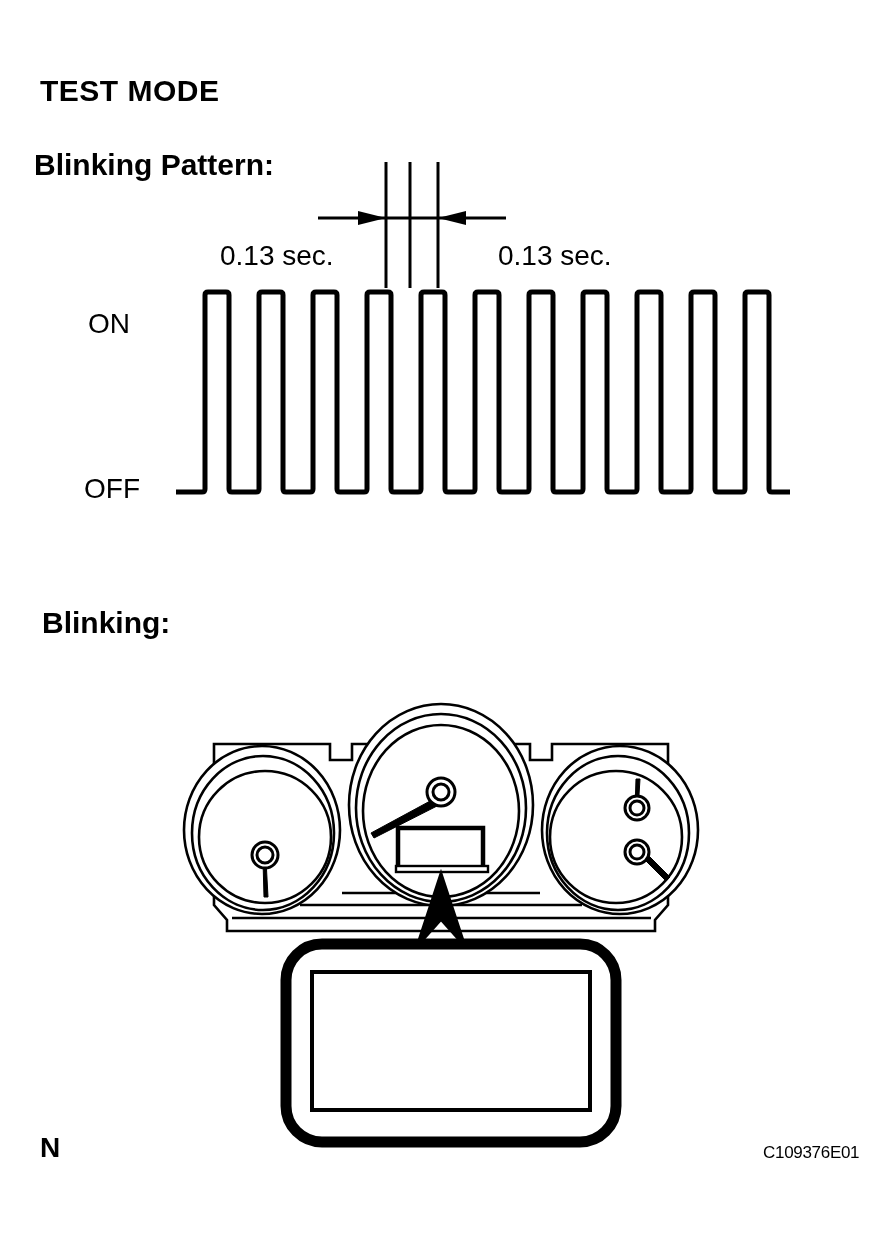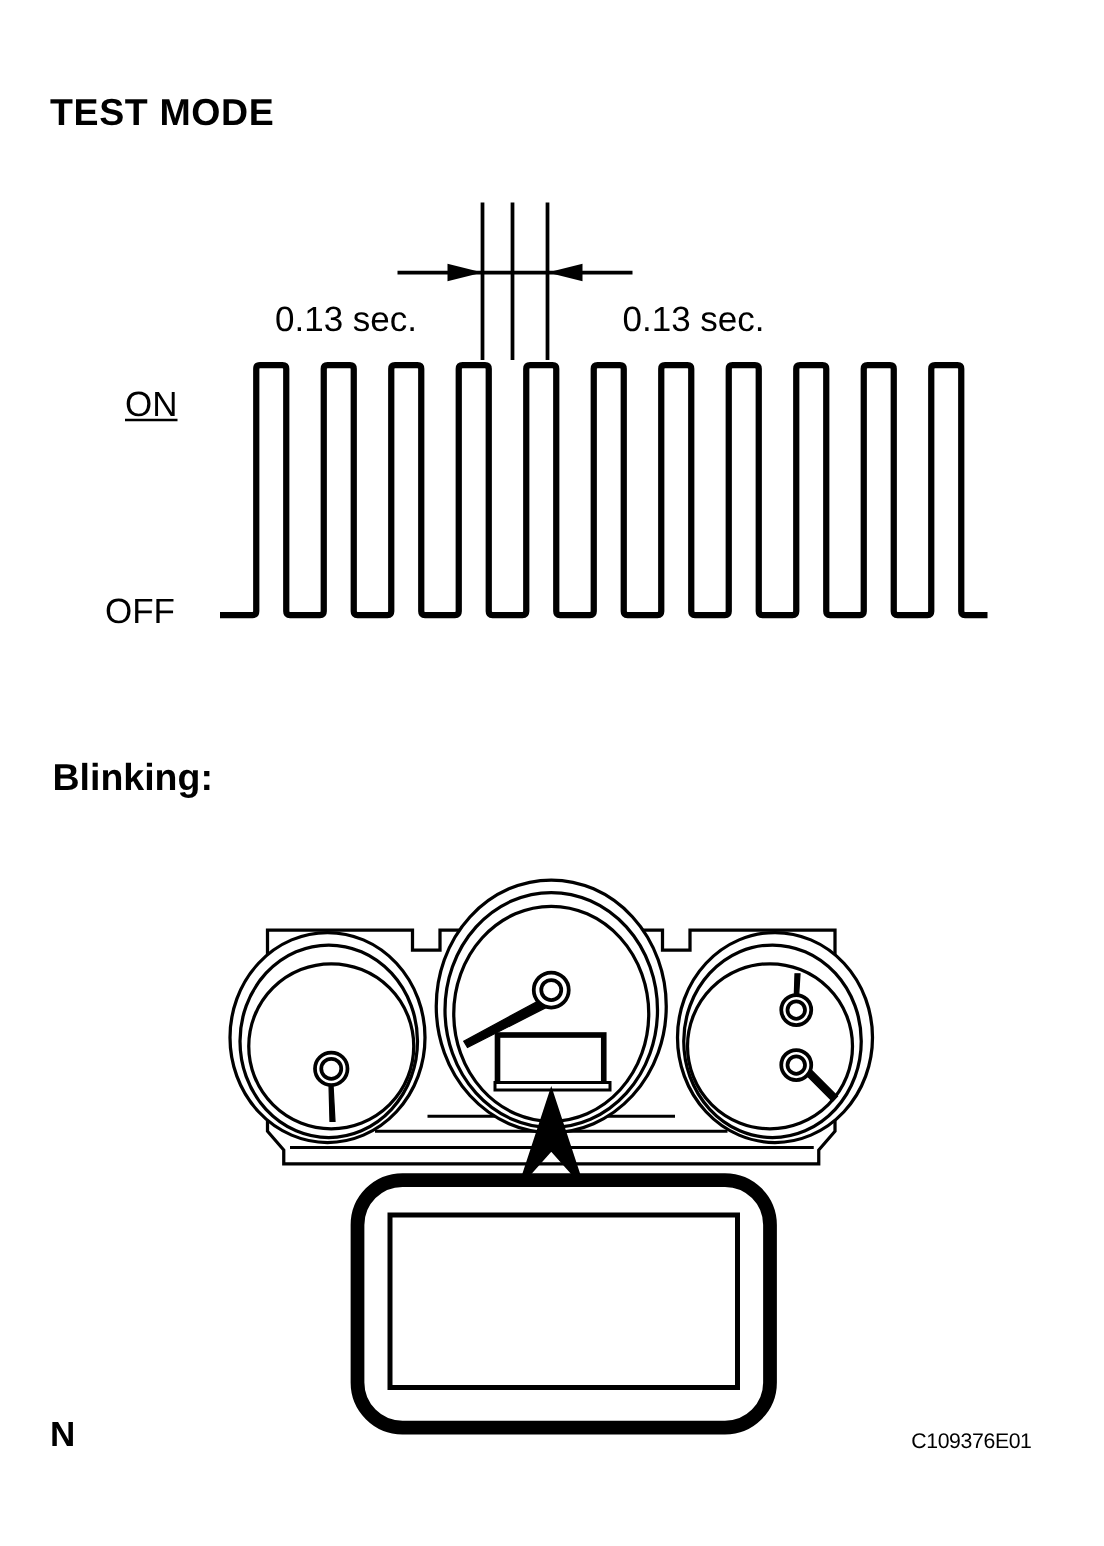--- a/index.html
+++ b/index.html
@@ -46,46 +46,48 @@
     font-weight: normal;
   }
   .corner-letter {
     font-size: 28px;
     font-weight: bold;
   }
   .code-label {
     font-size: 17px;
     font-weight: normal;
     letter-spacing: -0.3px;
+    margin-left: 34px;
   }
   .lcd-text {
     font-family: "DejaVu Sans Mono", "Liberation Mono", monospace;
     font-size: 25px;
     letter-spacing: 2px;
     line-height: 1.25;
   }
   svg { display: block; }
   .svg-layer {
     position: absolute;
     left: 0; top: 0;
   }
 </style>
 </head>
 <body>
 
 <div class="page">
 
   <div class="txt title" style="left:40px; top:76px;">TEST MODE</div>
 
+  <div class="txt section-head" style="left:34px; top:150px;">Blinking Pattern:</div>
 
   <div class="txt dim-label" style="left:196px; top:242px;">0.13 sec.</div>
 
   <div class="txt dim-label" style="left:474px; top:242px;">0.13 sec.</div>
 
-  <div class="txt axis-label" style="left:100px; top:310px;text-decoration:underline;">ON</div>
+  <div class="txt axis-label" style="left:88px; top:310px;">ON</div>
 
   <div class="txt axis-label" style="left:84px; top:475px;">OFF</div>
 
   <div class="txt section-head" style="left:42px; top:608px;">Blinking:</div>
 
   <div class="txt corner-letter" style="left:40px; top:1134px;">N</div>
 
   <div class="txt code-label" style="left:729px; top:1144px;">C109376E01</div>
 
   <div class="txt lcd-text" style="left:330px; top:1002px;">VSC</div>

